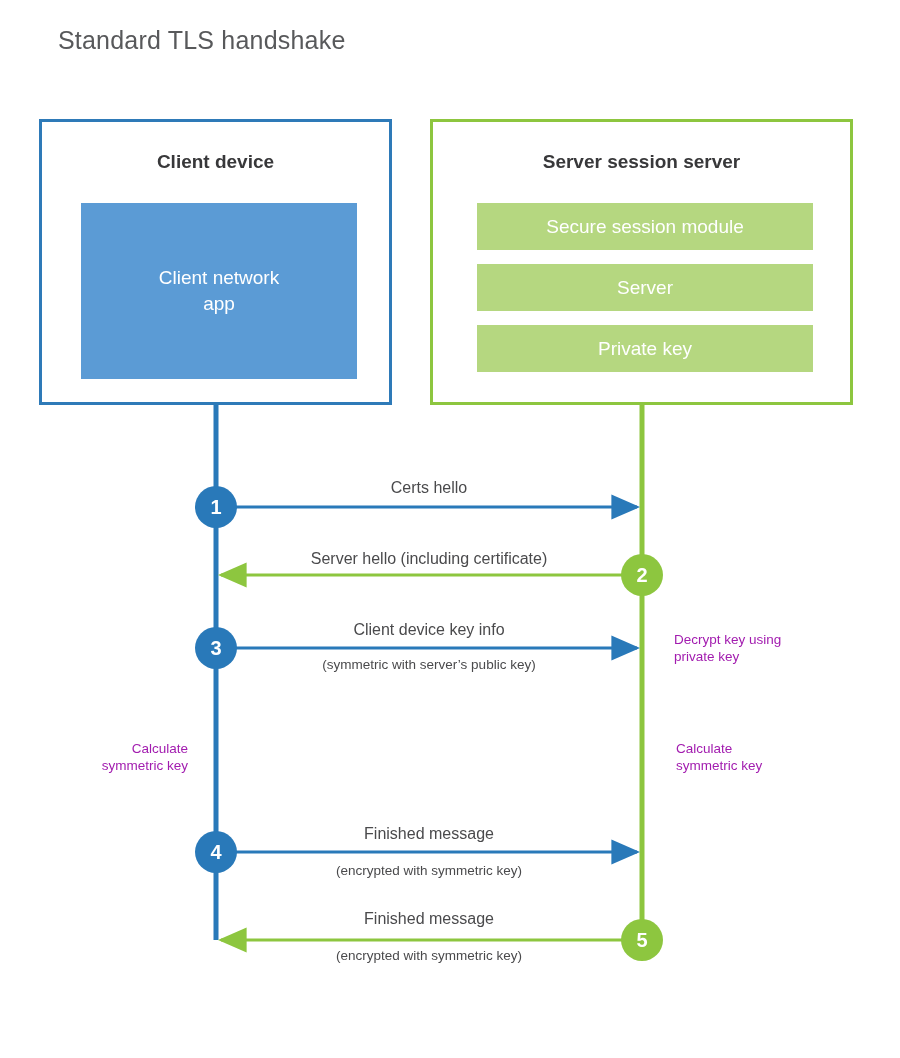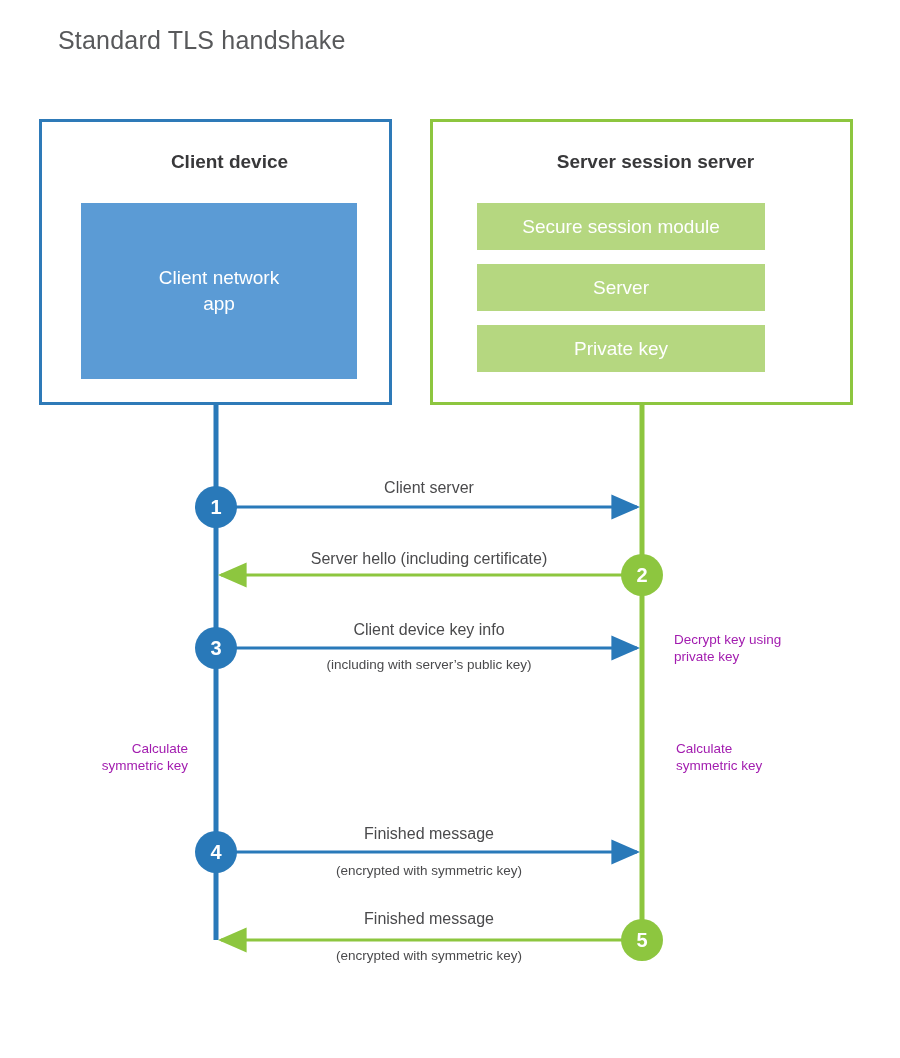--- a/index.html
+++ b/index.html
@@ -53,21 +53,20 @@
   }
   .party-title {
     position: absolute;
     left: 0;
     top: 29px;
     width: 100%;
     text-align: center;
     font-size: 19px;
     font-weight: bold;
     color: #38383a;
-    margin-left: 14px;
   }
 
   
   #client-app-block {
     position: absolute;
     left: 39px;
     top: 81px;
     width: 276px;
     height: 176px;
     background: #5b9bd5;
@@ -75,21 +74,21 @@
     font-size: 19px;
     line-height: 26px;
     display: flex;
     align-items: center;
     justify-content: center;
     text-align: center;
   }
   .server-block {
     position: absolute;
     left: 44px;
-    width: 288px;
+    width: 336px;
     height: 47px;
     background: #b5d780;
     color: #ffffff;
     font-size: 19px;
     display: flex;
     align-items: center;
     justify-content: center;
     text-align: center;
   }
   #server-block-0 { top: 81px; }
@@ -198,26 +197,26 @@
 
     <line x1="642" y1="940" x2="221" y2="940" stroke="#8dc63f" stroke-width="3.2" marker-end="url(#arrow-green)"></line>
   </svg>
 
   <div class="step-circle client" style="left:195px; top:486px;">1</div>
   <div class="step-circle server" style="left:621px; top:554px;">2</div>
   <div class="step-circle client" style="left:195px; top:627px;">3</div>
   <div class="step-circle client" style="left:195px; top:831px;">4</div>
   <div class="step-circle server" style="left:621px; top:919px;">5</div>
 
-  <div class="msg-label" style="left:429px; top:479px;">Client server</div>
+  <div class="msg-label" style="left:429px; top:479px;">Certs hello</div>
 
   <div class="msg-label" style="left:429px; top:550px;">Server hello (including certificate)</div>
 
   <div class="msg-label" style="left:429px; top:621px;">Client device key info</div>
-  <div class="msg-sub" style="left:429px; top:657px;">(including with server’s public key)</div>
+  <div class="msg-sub" style="left:429px; top:657px;">(symmetric with server’s public key)</div>
 
   <div class="msg-label" style="left:429px; top:825px;">Finished message</div>
   <div class="msg-sub" style="left:429px; top:863px;">(encrypted with symmetric key)</div>
 
   <div class="msg-label" style="left:429px; top:910px;">Finished message</div>
   <div class="msg-sub" style="left:429px; top:948px;">(encrypted with symmetric key)</div>
 
   <div class="annotation left-align" style="left:674px; top:631px; width:180px;">Decrypt key using
 private key</div>
 

